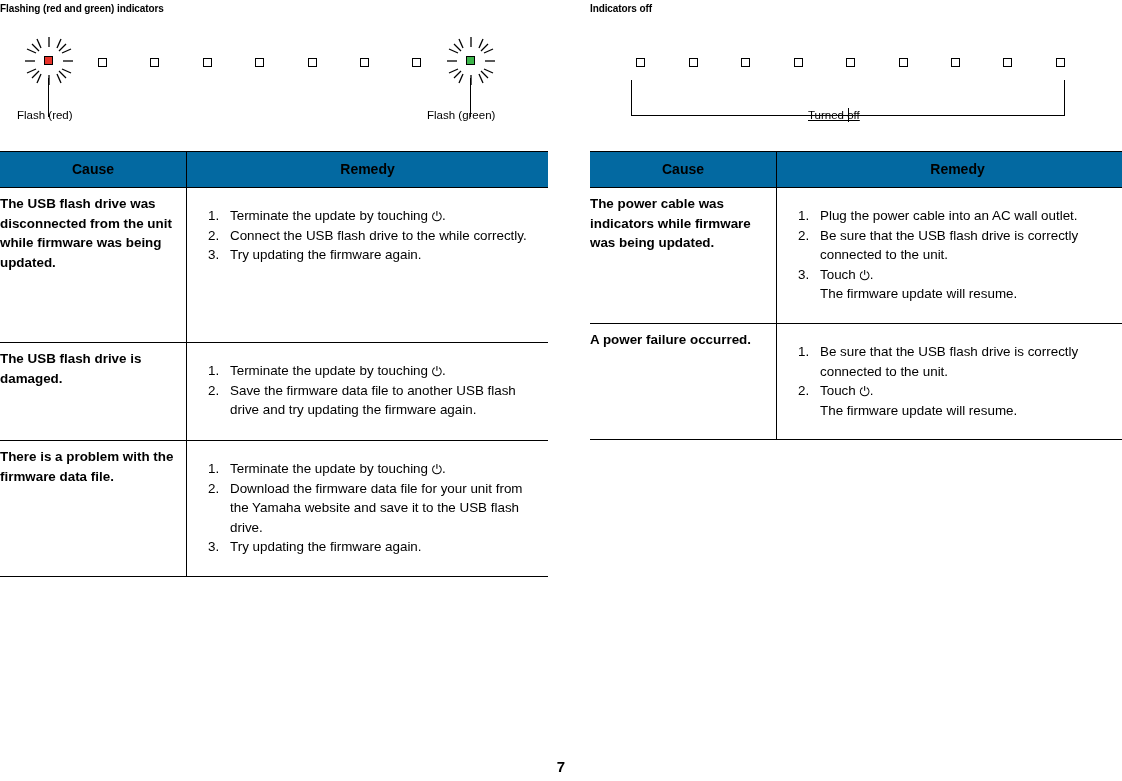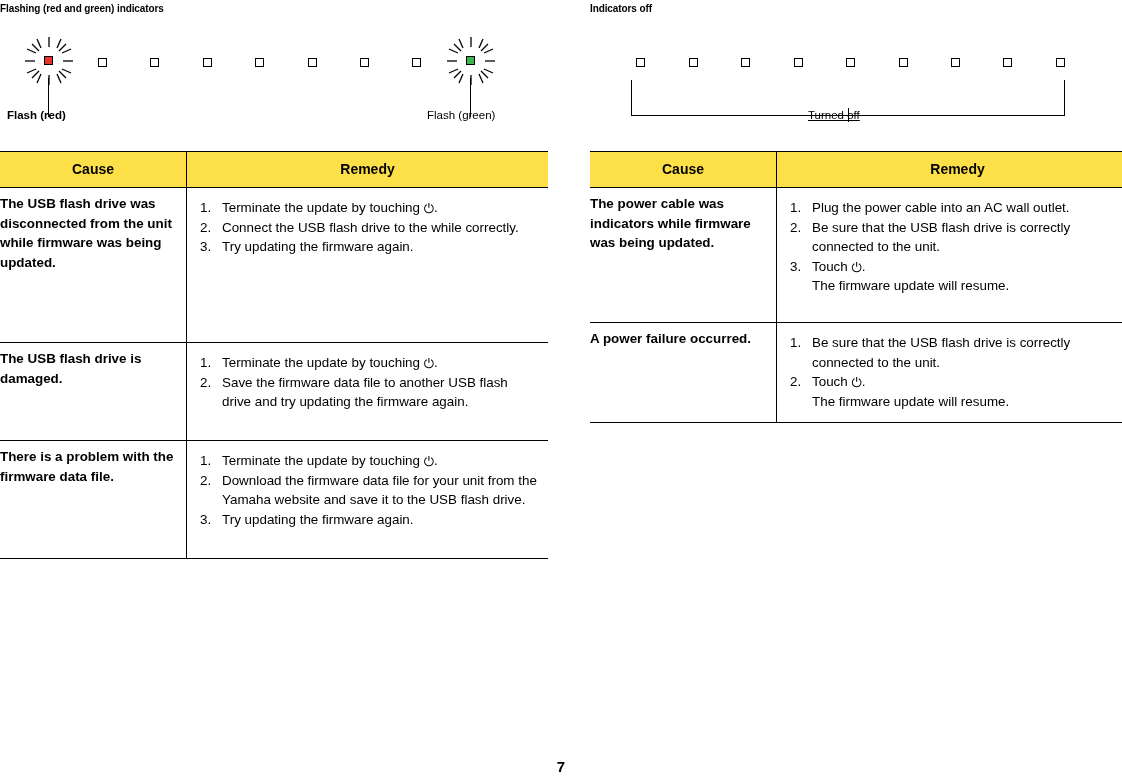--- a/index.html
+++ b/index.html
@@ -109,21 +109,21 @@
   table.cr {
     position: absolute;
     border-collapse: collapse;
     table-layout: fixed;
     font-size: 13.4px;
   }
   table.cr.left  { left: 0px;   top: 151px; width: 531px; }
   table.cr.right { left: 590px; top: 151px; width: 531px; }
 
   table.cr th {
-    background: #fde047;
+    background: #0369a1;
     border-top: 1.6px solid #000;
     border-bottom: 1.6px solid #000;
     font-weight: bold;
     font-size: 14px;
     text-align: center;
     padding: 5px 4px 6px 4px;
     height: 24px;
     vertical-align: middle;
   }
   table.cr th.c-cause  { width: 178px; }
@@ -141,21 +141,21 @@
     border-right: 1.2px solid #000;
     padding-left: 0;
     padding-right: 6px;
   }
   table.cr td.remedy {
     padding-left: 9px;
     padding-right: 4px;
   }
 
   ol.steps {
-    margin: 4px;
+    margin: 12px;
     padding: 0;
     list-style: none;
     counter-reset: stepnum;
   }
   ol.steps > li {
     position: relative;
     counter-increment: stepnum;
     padding-left: 22px;
     margin: 0;
   }
@@ -214,21 +214,21 @@
             <line x1="4" y1="38" x2="13" y2="34"></line>
             <line x1="48" y1="14" x2="39" y2="18"></line>
             <line x1="48" y1="38" x2="39" y2="34"></line>
             <line x1="14" y1="48" x2="18" y2="39"></line>
             <line x1="38" y1="48" x2="34" y2="39"></line>
           </g>
         </svg>
         <div class="led red"></div>
       </div>
       <div class="leader-v" style="left:48px; top:48px; height:39px;"></div>
-      <div class="caption" style="left:7px; top:78px;font-weight:bold;">Flash (red)</div>
+      <div class="caption" style="left:17px; top:78px;">Flash (red)</div>
 
       <div class="led" style="left:98px; top:28px;"></div>
       <div class="led" style="left:150px; top:28px;"></div>
       <div class="led" style="left:203px; top:28px;"></div>
       <div class="led" style="left:255px; top:28px;"></div>
       <div class="led" style="left:308px; top:28px;"></div>
       <div class="led" style="left:360px; top:28px;"></div>
       <div class="led" style="left:412px; top:28px;"></div>
 
       <div class="led-wrap" style="left:466px; top:26px;">

